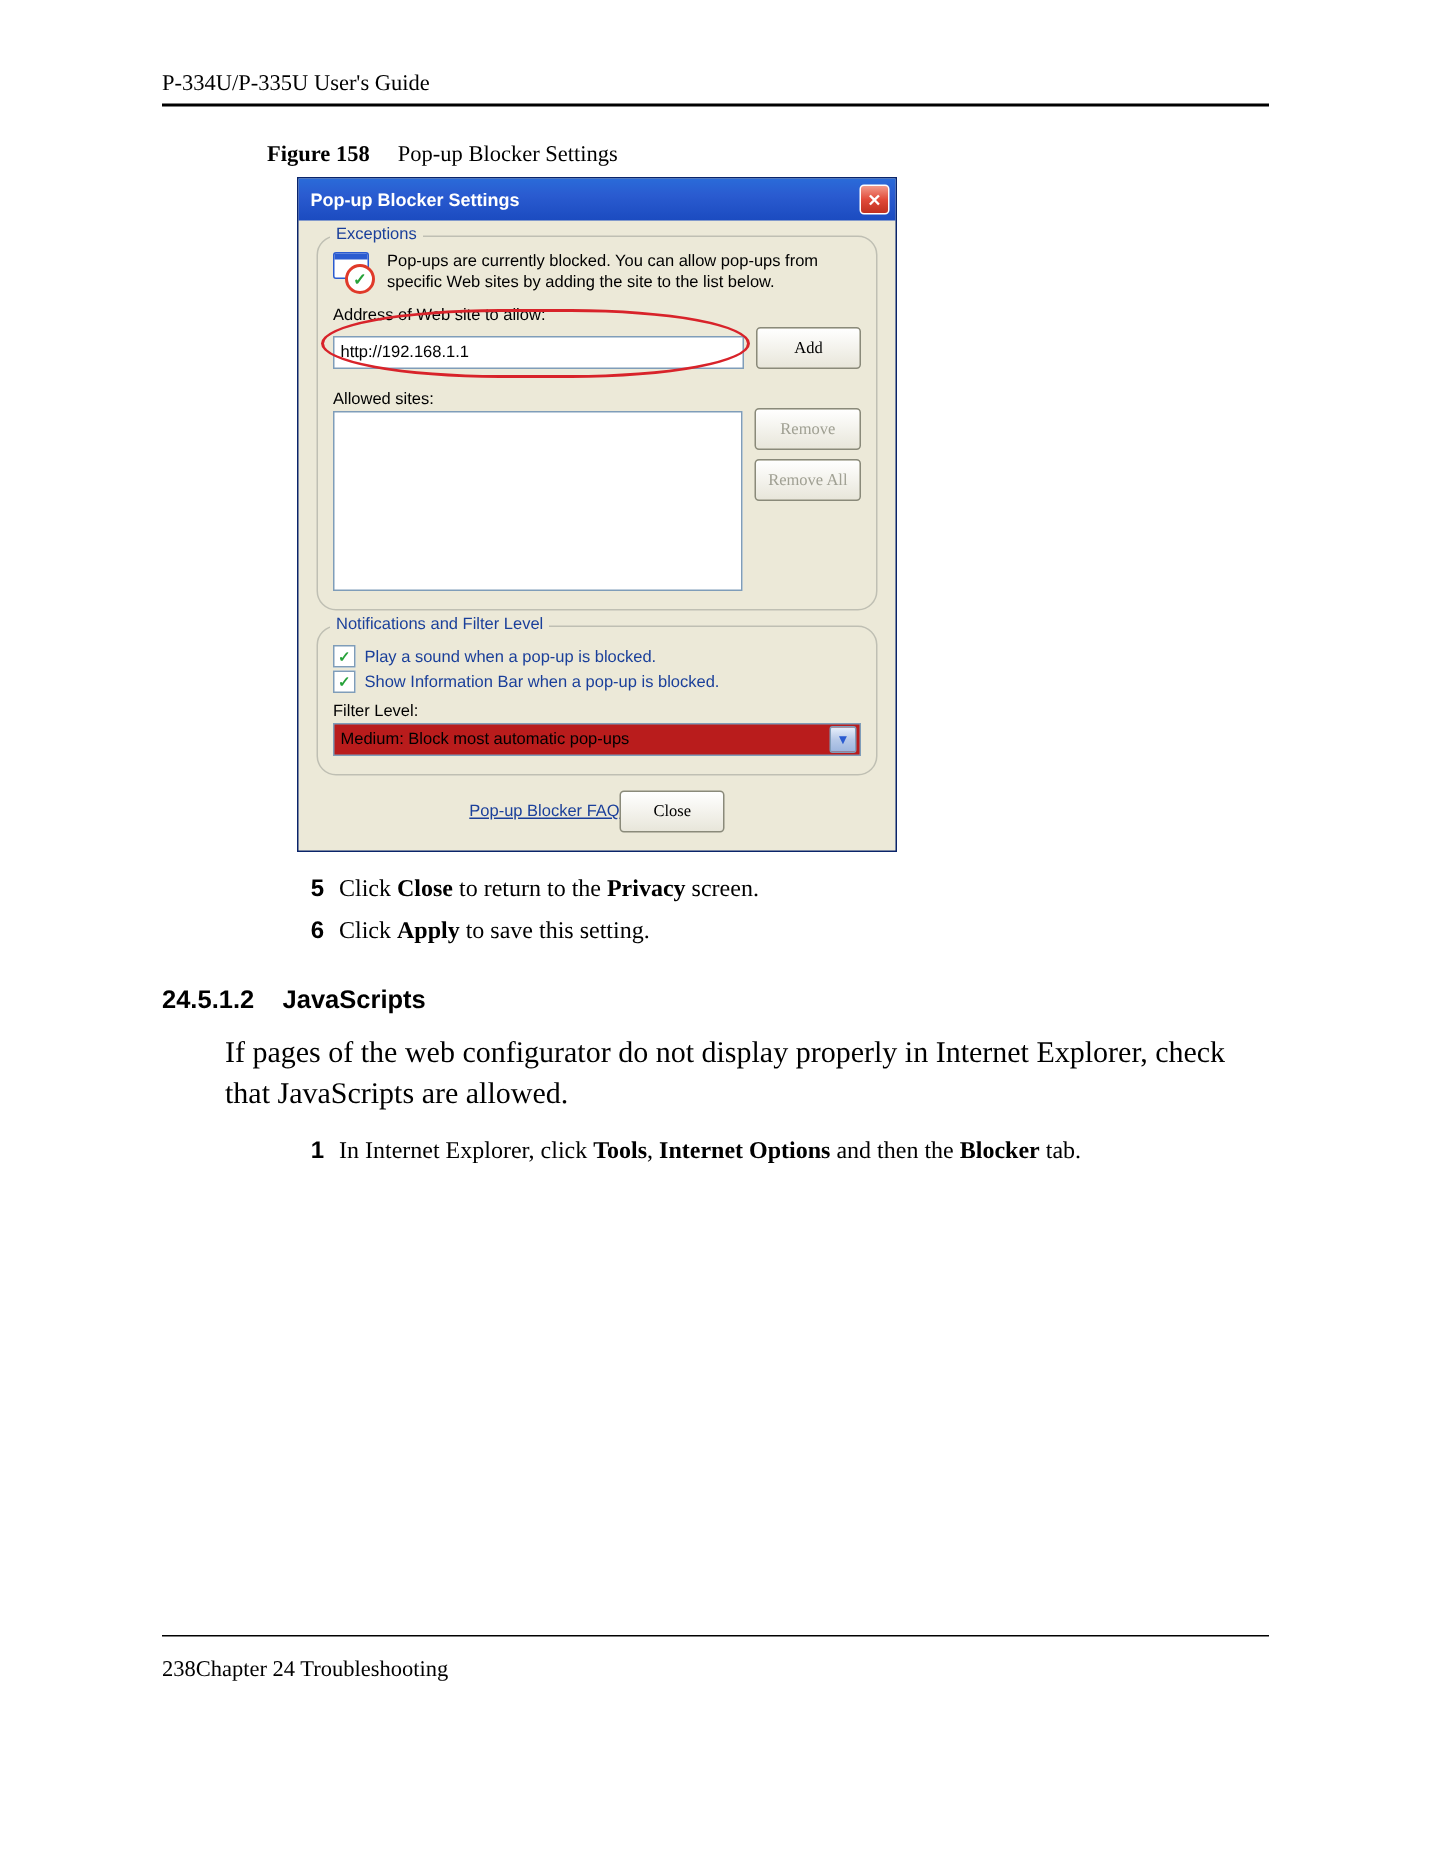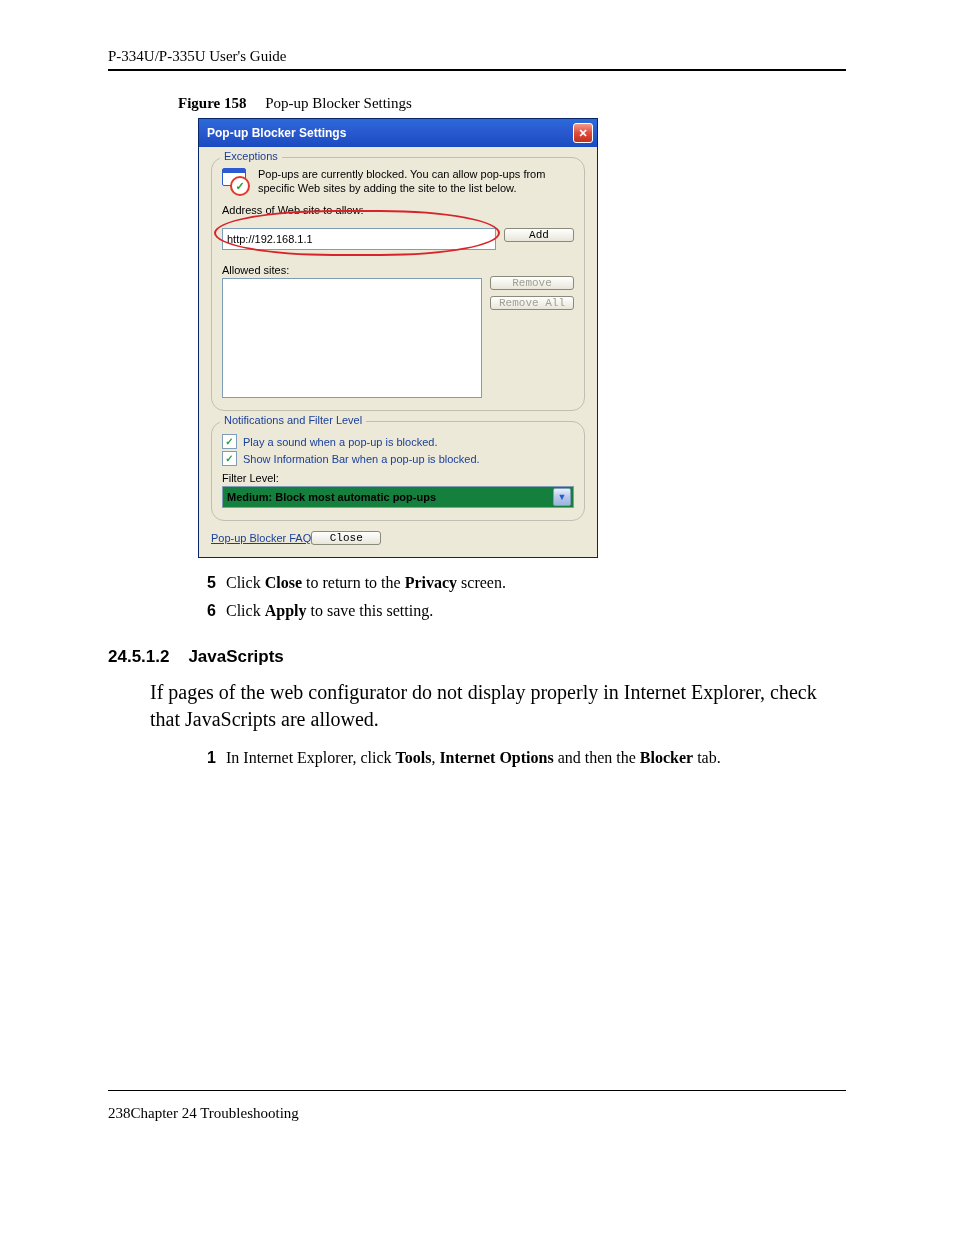--- a/index.html
+++ b/index.html
@@ -91,21 +91,21 @@
     content:""; position:absolute; top:0; left:0; right:0; height:4px; background:#2a5bd0;
   }
   .info-icon .badge{
     position:absolute; bottom:0; right:0; width:16px; height:16px;
     border-radius:50%; border:2px solid #e03a2a; background:#fff;
     display:flex; align-items:center; justify-content:center;
     color:#27a23a; font-weight:bold; font-size:11px;
   }
   .info-text { font-size: 11px; line-height: 1.25; }
   .field-label { font-size: 11px; margin-top: 4px; }
-  .row { display: flex; gap: 8px; align-items: flex-start; margin-top: 12px; }
+  .row { display: flex; gap: 8px; align-items: flex-end; margin-top: 2px; }
   .text-input {
     flex: 1;
     height: 20px;
     border: 1px solid #7f9db9;
     background: #fff;
     padding: 0 4px;
     font-family: Tahoma, Arial, sans-serif;
     font-size: 11px;
   }
   .ellipse-wrap {
@@ -115,26 +115,26 @@
   }
   .ellipse-wrap .text-input{ flex:1; }
   .red-ellipse {
     position: absolute;
     left: -8px; right: -4px; top: -18px; bottom: -6px;
     border: 2.5px solid #d8232a;
     border-radius: 50%/60%;
     pointer-events: none;
   }
   .btn {
-    height: 14px;
+    height: 28px;
     min-width: 70px;
     border: 1px solid #8a8a7a;
     border-radius: 3px;
     background: linear-gradient(to bottom, #ffffff, #e8e6da);
-    font-family: Liberation Mono, monospace;
+    font-family: Liberation Serif, serif;
     font-size: 11px;
     padding: 0 8px;
   }
   .btn.disabled { color: #a0a093; }
   .listbox {
     width: 100%;
     height: 118px;
     border: 1px solid #7f9db9;
     background: #fff;
     margin-top: 2px;
@@ -145,32 +145,31 @@
   .chk-row { display:flex; align-items:center; gap:6px; margin: 2px 0;}
   .chk {
     width:13px; height:13px; border:1px solid #7f9db9; background:#fff;
     display:flex; align-items:center; justify-content:center;
     color:#27a23a; font-size:10px; font-weight:bold;
   }
   .chk-label { color:#1a3f9a; font-size:11px; }
   .filter-label { margin-top:6px; font-size:11px; }
   .dropdown {
     display:flex; align-items:center; justify-content:space-between;
-    border:1px solid #7f9db9; background:#15803d; height:20px; padding:0 2px 0 4px;
+    border:1px solid #7f9db9; background:#b91c1c; height:20px; padding:0 2px 0 4px;
     margin-top:2px;
-    font-weight:bold;
   }
   .dropdown .caret {
     width:16px; height:16px;
     background: linear-gradient(to bottom, #e8f0fb, #b7c9e8 50%, #9db6de);
     border:1px solid #7f9db9; border-radius:2px;
     display:flex; align-items:center; justify-content:center;
     color:#2a5bd0; font-size:9px;
   }
-  .dlg-footer { display:flex; justify-content:flex-start; align-items:center; margin-top:8px;}
+  .dlg-footer { display:flex; justify-content:center; align-items:center; margin-top:8px;}
   .link { color:#1a3f9a; text-decoration:underline; font-size:11px; }
 
   
   .step-list { margin: 14px 0 0 94px; }
   .step { display:flex; gap:10px; margin: 6px 0; font-size:16px; line-height:1.4;}
   .step .num { font-weight:bold; font-family: Arial, sans-serif; width:14px; text-align:right;}
   .step .txt b { font-weight:bold; }
 
   .heading {
     font-family: Arial, Helvetica, sans-serif;

